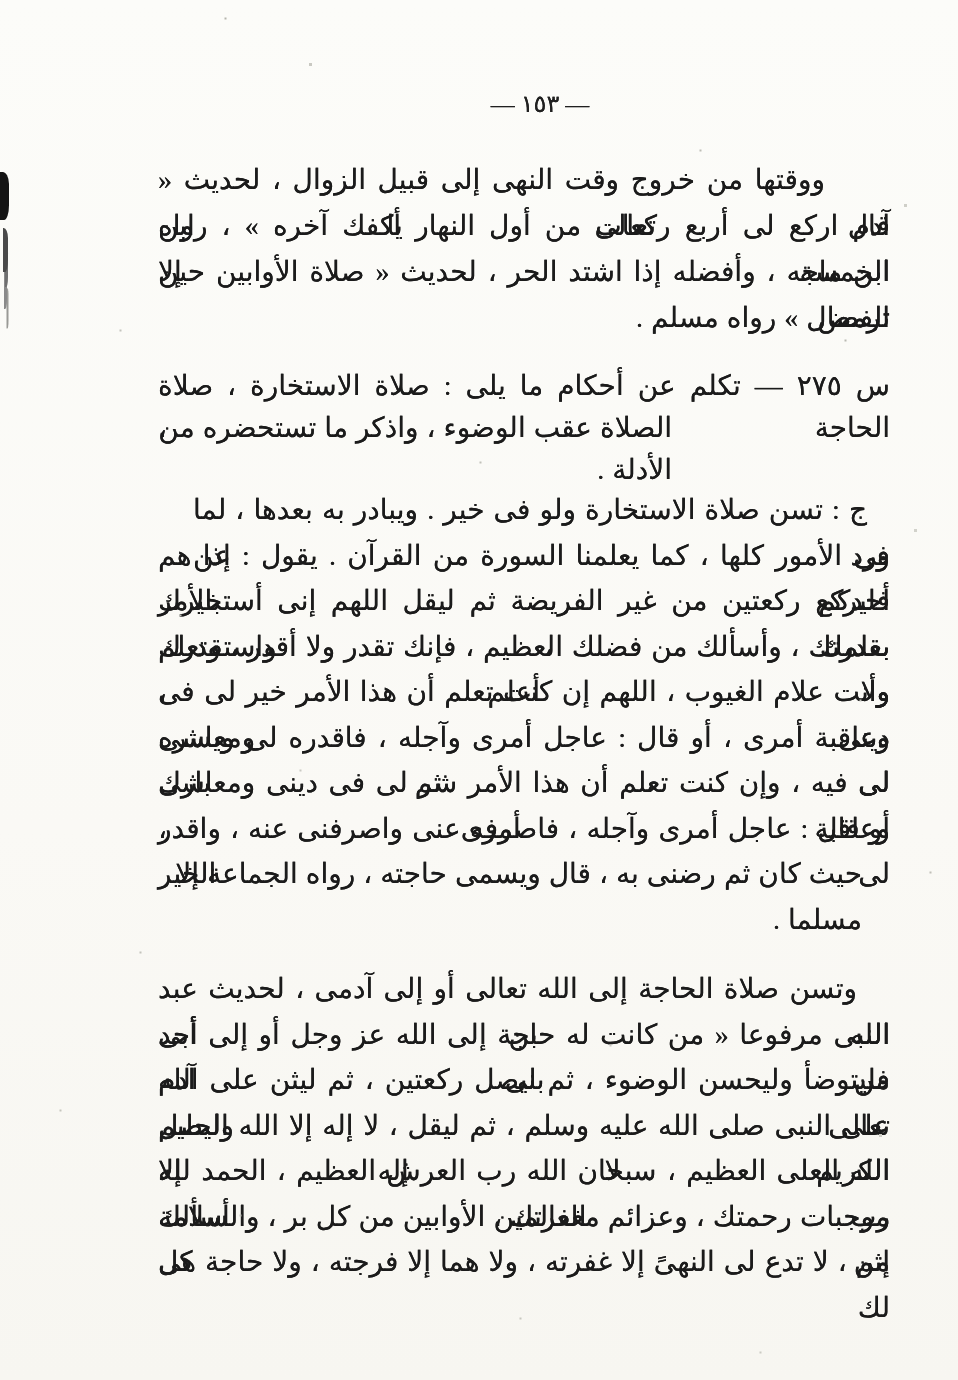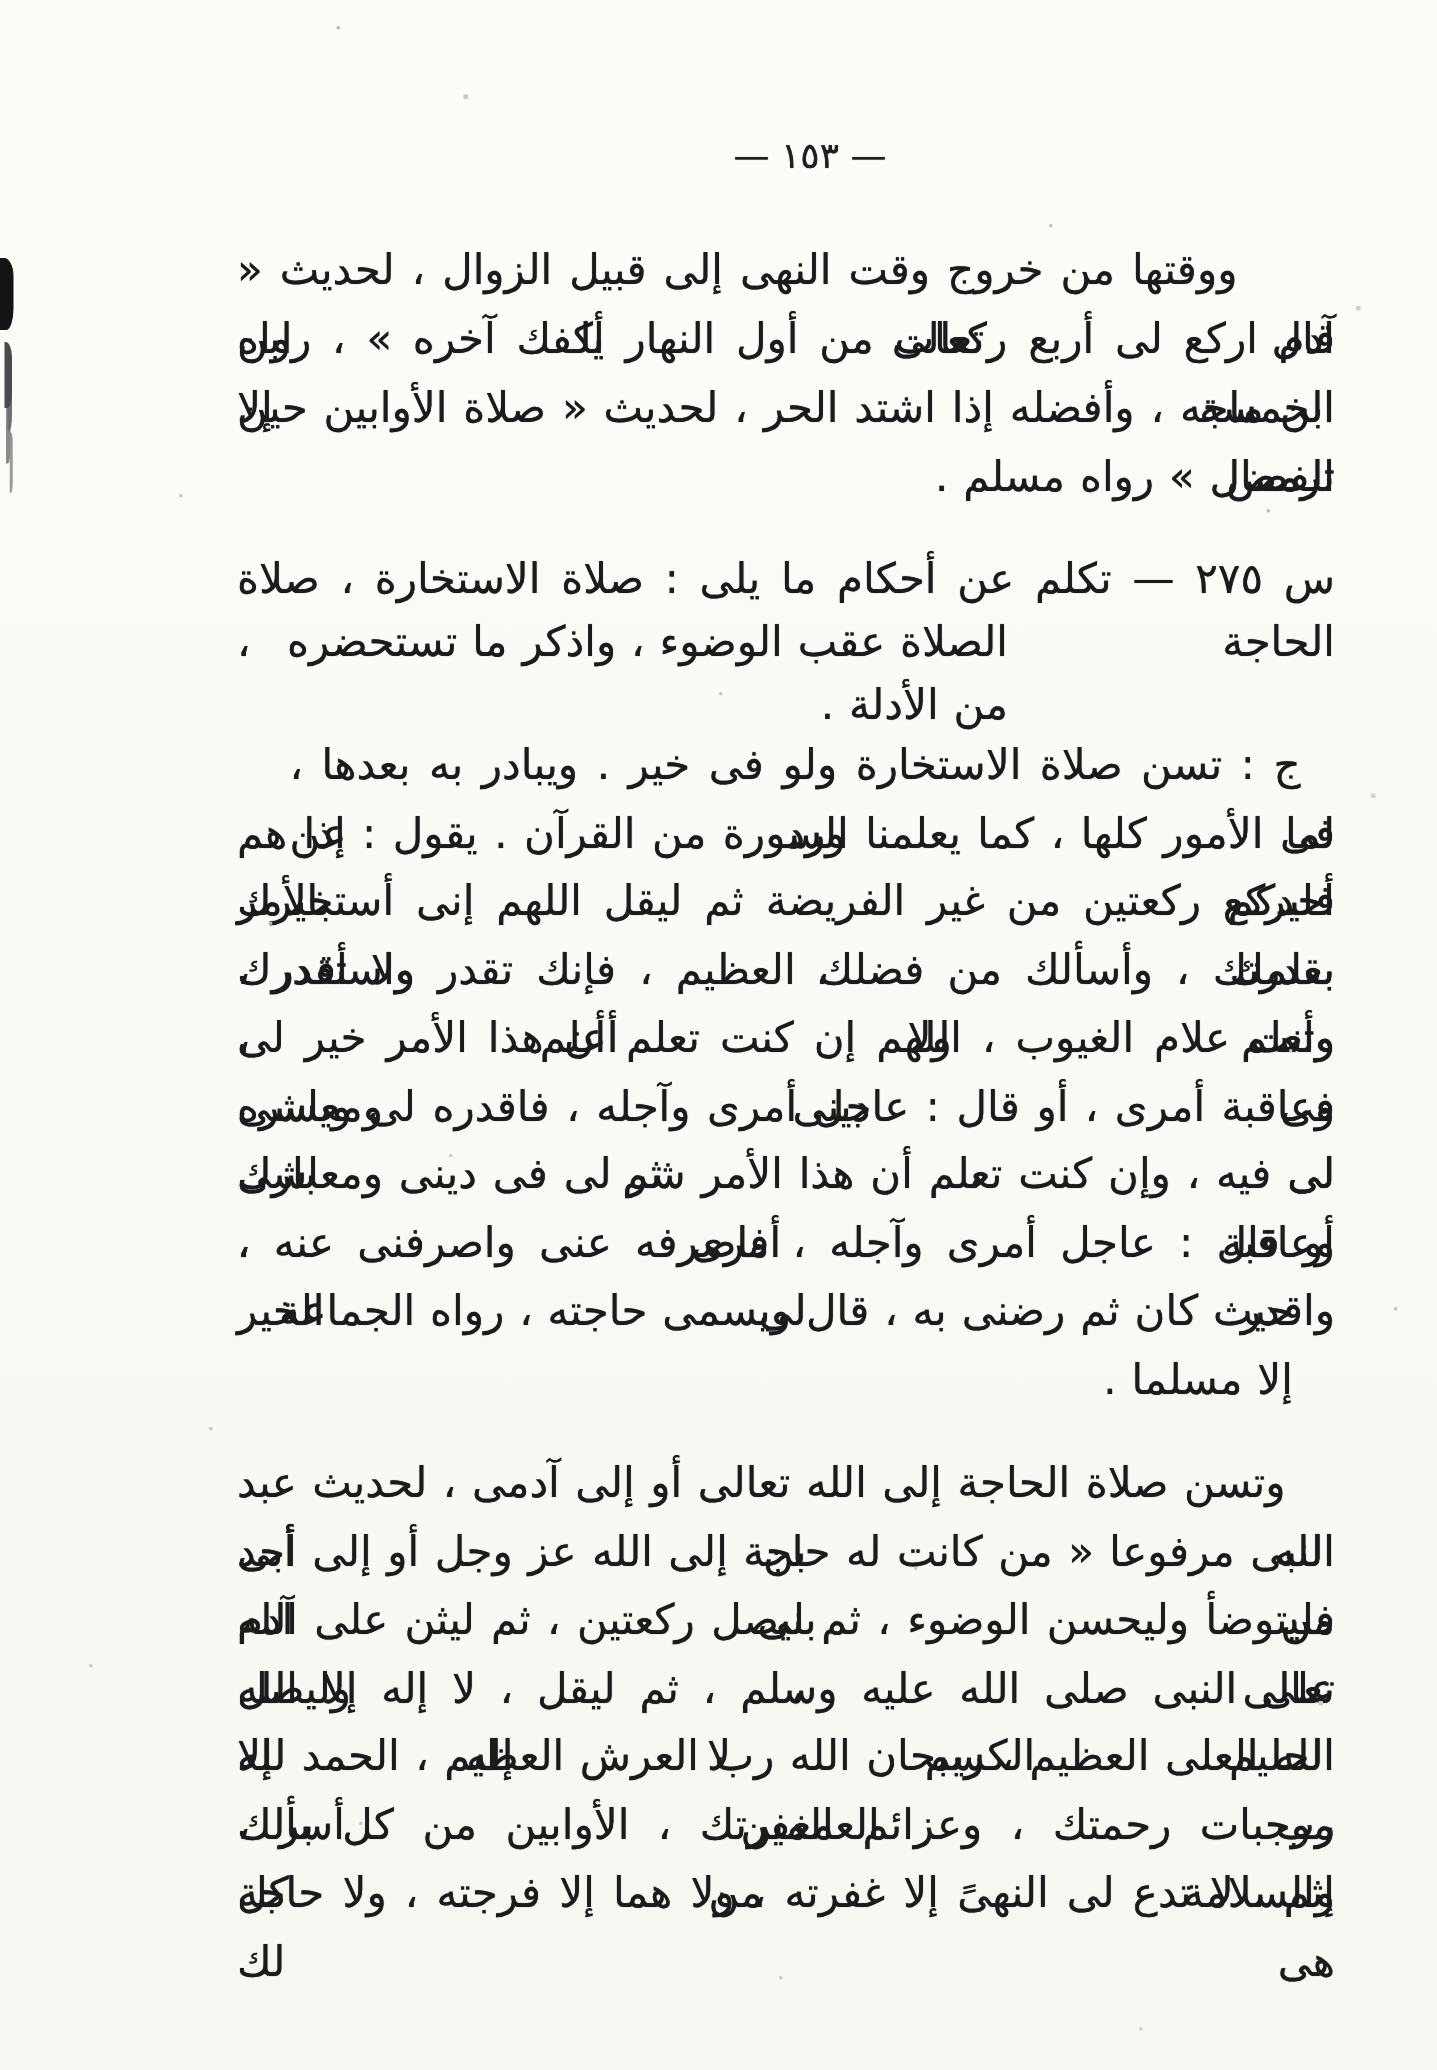--- a/index.html
+++ b/index.html
@@ -12,20 +12,21 @@
     position: relative;
     overflow: hidden;
     background: linear-gradient(180deg, #fcfcf9 0%, #faf9f5 60%, #f7f6f1 100%);
     font-family: "DejaVu Sans", sans-serif;
     color: #1b1b1b;
     direction: rtl;
   }
   .page {
     position: absolute;
     inset: 0;
+    font-family: Liberation Serif, serif;
   }
   .page-number {
     position: absolute;
     top: 90px;
     left: 420px;
     width: 240px;
     text-align: center;
     font-size: 24px;
     letter-spacing: 3px;
     color: #202020;

